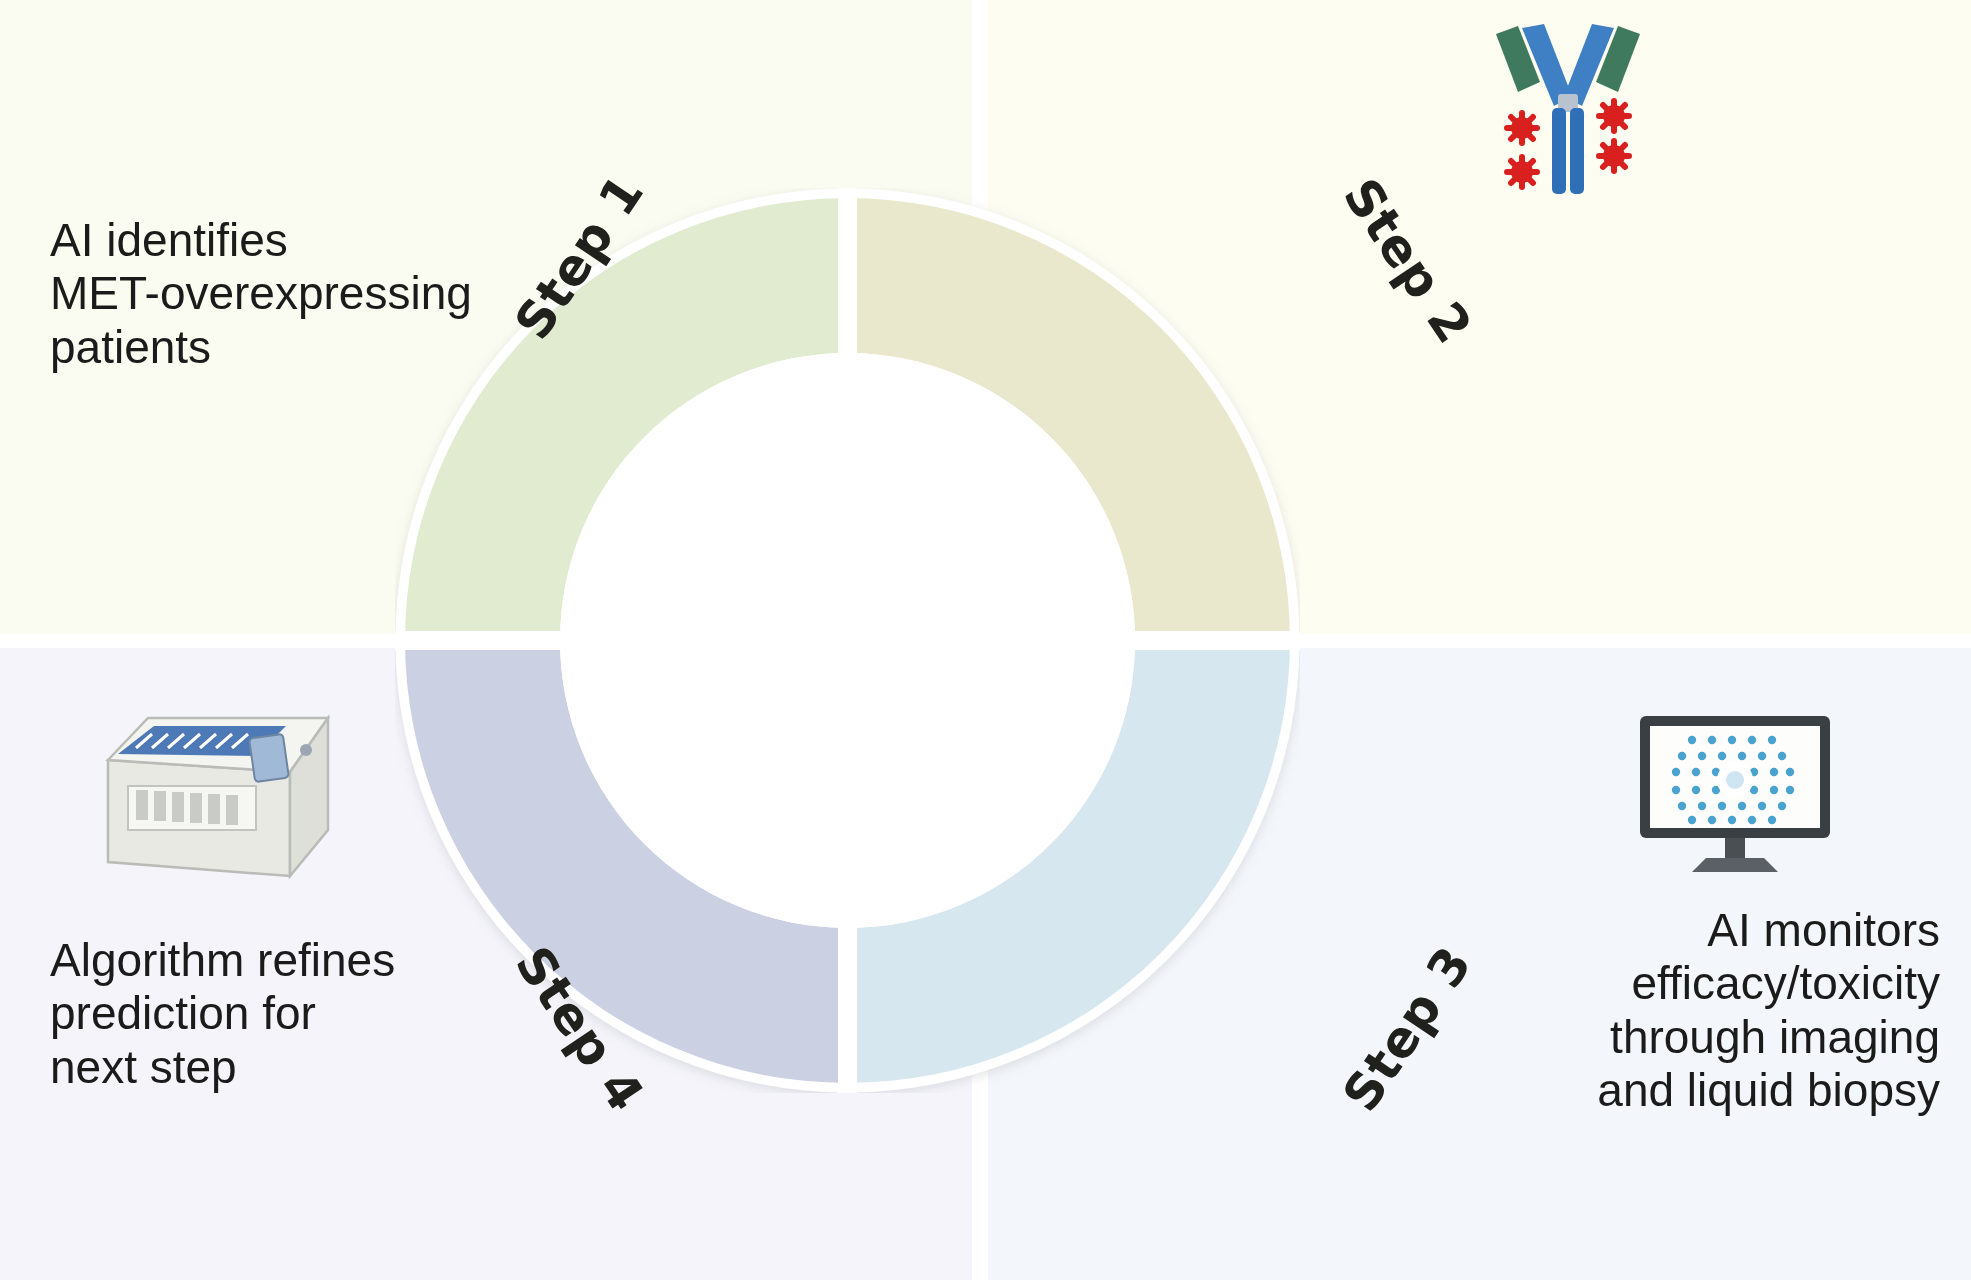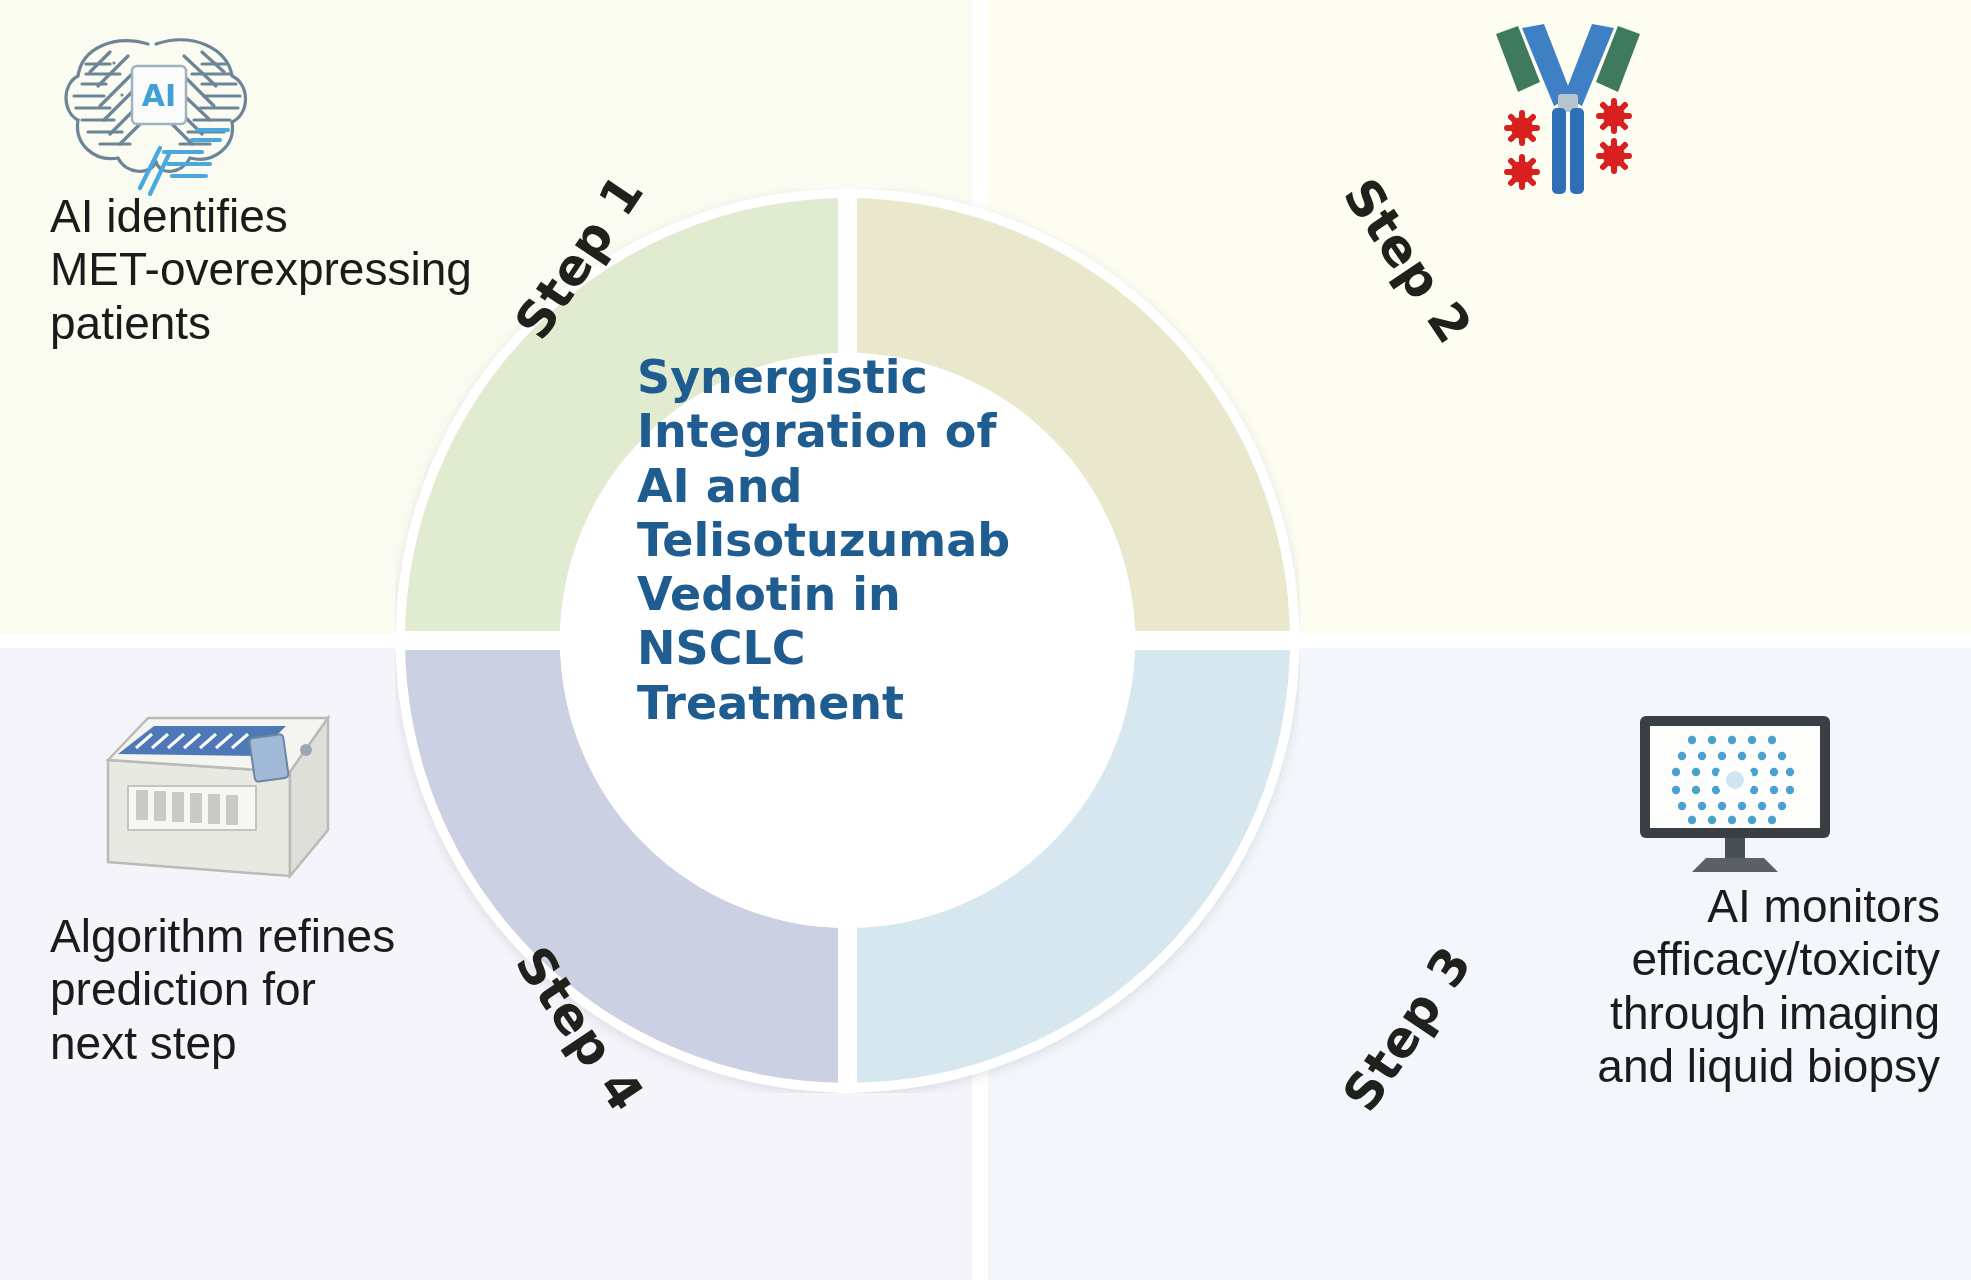--- a/index.html
+++ b/index.html
@@ -60,20 +60,21 @@
   }
 
   
   .caption {
     position: absolute;
     color: #1b1b1b;
     font-size: 46px;
     line-height: 1.16;
     white-space: pre-line;
     font-family: "Liberation Sans", sans-serif;
+    margin-top: 24px;
   }
   #cap-1 { left: 50px;  top: 190px; width: 560px; text-align: left; }
   #cap-2 { left: 1320px; top: 212px; width: 620px; text-align: right; }
   #cap-3 { left: 1370px; top: 880px; width: 570px; text-align: right; }
   #cap-4 { left: 50px;  top: 910px; width: 560px; text-align: left; }
 
   .icon-box { position: absolute; }
   #icon-1 { left: 52px;   top: 22px;  width: 212px; height: 176px; }
   #icon-2 { left: 1478px; top: 20px;  width: 180px; height: 178px; }
   #icon-3 { left: 1630px; top: 710px; width: 210px; height: 170px; }
@@ -112,61 +113,21 @@
 
       <circle cx="452.5" cy="452.5" r="287.5" fill="#ffffff"></circle>
     </svg>
   </div>
 
   <div class="step-label" id="step1-label">Step 1</div>
   <div class="step-label" id="step2-label">Step 2</div>
   <div class="step-label" id="step3-label">Step 3</div>
   <div class="step-label" id="step4-label">Step 4</div>
 
-  <div id="center-title">Synergistic
-Integration of
-AI and
-Telisotuzumab
-Vedotin in
-NSCLC
-Treatment</div>
-
-  <div class="icon-box" id="icon-1">
-    <svg viewBox="0 0 212 176" width="212" height="176">
-      <g stroke="#6d8596" stroke-width="3.2" fill="none" stroke-linecap="round">
-
-        <path d="M96 22 C62 12 30 26 26 54 C10 62 10 90 26 98 C22 122 42 140 66 136
-                 C74 152 98 154 104 140"></path>
-
-        <path d="M104 22 C140 10 176 26 180 54 C198 62 198 92 180 100
-                 C184 124 162 142 138 136 C130 152 108 154 104 140"></path>
-
-        <path d="M34 42 L58 42 M34 52 L68 52 M30 62 L54 62 M22 74 L52 74 M24 86 L58 86
-                 M30 98 L62 98 M36 110 L70 110 M48 122 L78 122"></path>
-        <path d="M58 30 L38 50 M76 34 L46 64 M82 50 L48 84 M84 66 L52 98 M86 84 L58 112
-                 M90 100 L68 122"></path>
-
-        <path d="M150 42 L174 42 M140 52 L178 52 M150 62 L184 62 M152 74 L188 74
-                 M148 86 L186 86 M142 98 L178 98 M136 110 L172 110 M128 122 L158 122"></path>
-        <path d="M150 30 L172 50 M132 34 L164 64 M126 48 L162 84 M124 66 L158 98
-                 M122 84 L150 112 M118 100 L140 122"></path>
-
-        <path d="M62 41 l0 0 M70 73 l0 0"></path>
-      </g>
-
-      <g stroke="#49a8dd" stroke-width="4.2" fill="none" stroke-linecap="round">
-        <path d="M112 130 L150 130 M116 142 L158 142 M120 154 L154 154"></path>
-        <path d="M108 126 L88 166 M118 130 L98 172"></path>
-        <path d="M140 118 L168 118 M146 108 L176 108"></path>
-      </g>
-
-      <rect x="80" y="44" width="54" height="58" rx="5" fill="#fbfbfb" stroke="#9fb2bd" stroke-width="2.5"></rect>
-      <text x="107" y="84" text-anchor="middle" font-family="DejaVu Sans, sans-serif" font-size="30" font-weight="bold" fill="#3fa0d8">AI</text>
-    </svg>
-  </div>
+
 
   <div class="icon-box" id="icon-2">
     <svg viewBox="0 0 180 178" width="180" height="178">
 
       <path d="M18 14 L40 6 L62 62 L40 72 Z" fill="#3f7a5e"></path>
       <path d="M162 14 L140 6 L118 62 L140 72 Z" fill="#3f7a5e"></path>
 
       <path d="M44 8 L66 4 L94 76 L76 86 Z" fill="#3f7fc4"></path>
       <path d="M136 8 L114 4 L86 76 L104 86 Z" fill="#3f7fc4"></path>
 

